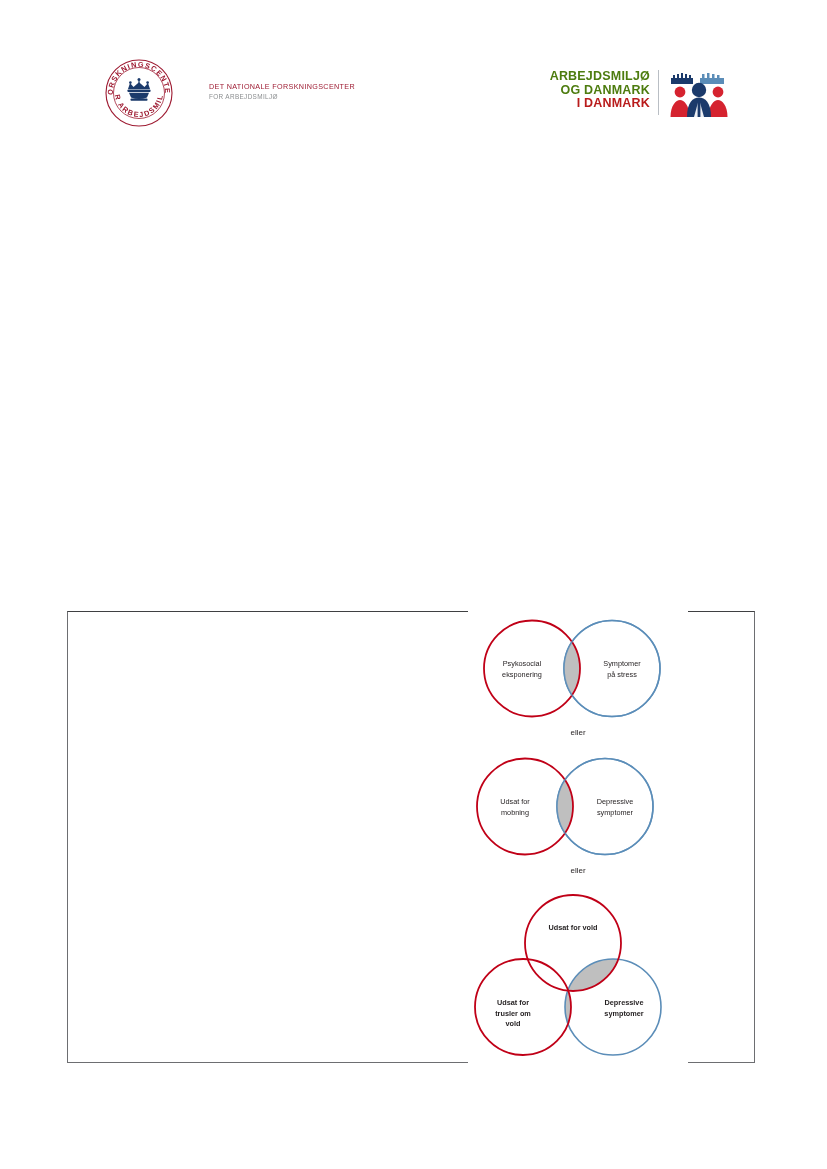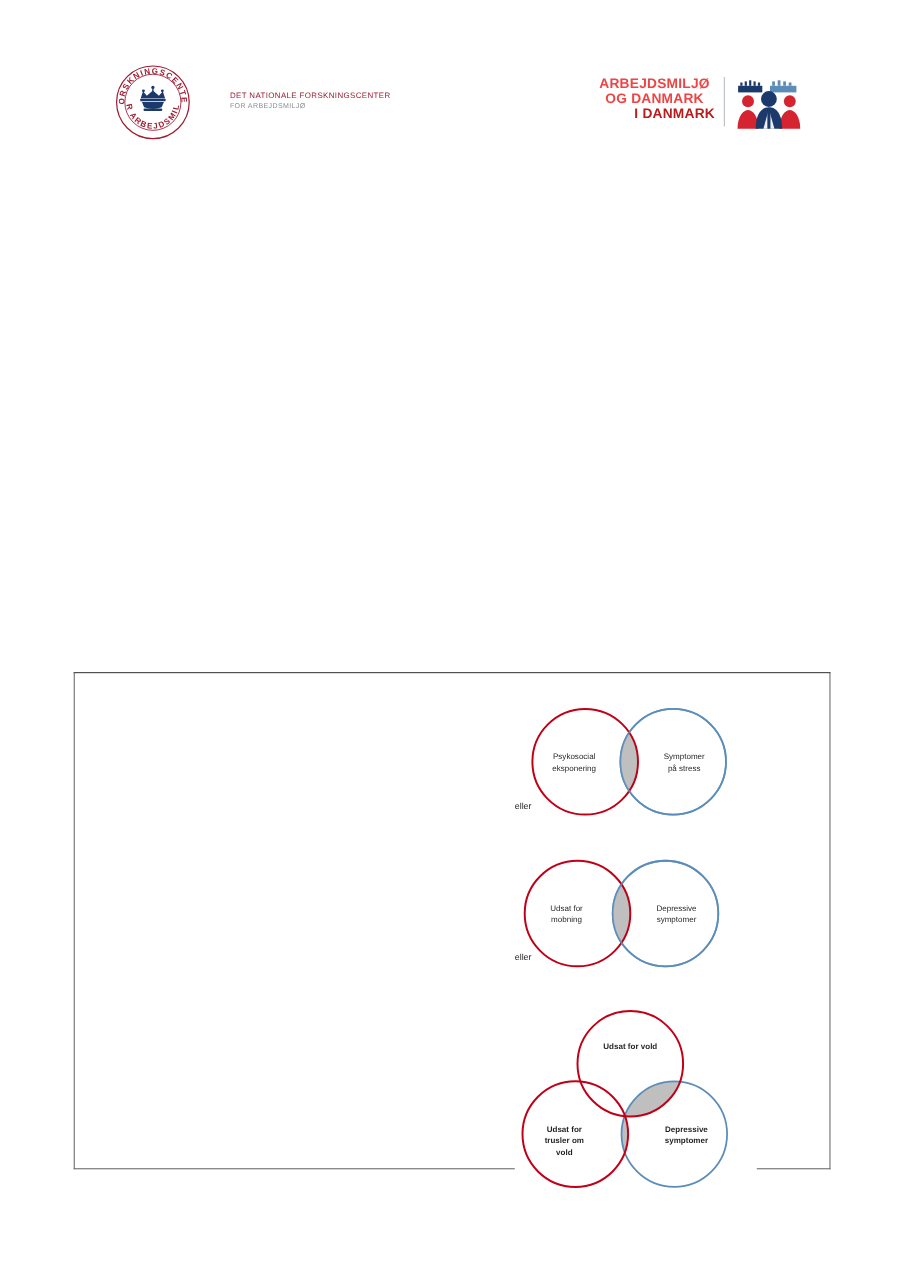--- a/index.html
+++ b/index.html
@@ -77,21 +77,21 @@
     width: 110px;
     text-align: right;
   }
   .ah-words div {
     font-size: 12.5px;
     font-weight: bold;
     line-height: 13.5px;
     letter-spacing: 0.2px;
     white-space: nowrap;
   }
-  .ah-words .w1, .ah-words .w2 { color: #ef4444; text-align: center; }
+  .ah-words .w1, .ah-words .w2 { color: #4d7c0f; }
   .ah-words .w3 { color: #b91c1c; }
   .ah-divider {
     position: absolute;
     left: 118px;
     top: 0;
     width: 1px;
     height: 45px;
     background: #b9bec4;
   }
   .ah-art {
@@ -119,36 +119,36 @@
     left: 0;
     top: 0;
     width: 400px;
     height: 100%;
   }
 
   
   .venn-panel {
     position: absolute;
     left: 468px;
-    top: 628px;
+    top: 604px;
     width: 220px;
     height: 460px;
     background: #ffffff;
   }
   .venn-block {
     position: absolute;
     left: 0;
     width: 220px;
   }
   .venn-block svg { display: block; }
 
   .eller {
     position: absolute;
     width: 220px;
-    text-align: left;
+    text-align: center;
     font-size: 8px;
     color: #231f20;
   }
   .eller-1 { top: 728px; left: 468px; }
   .eller-2 { top: 866px; left: 468px; }
 
   .venn-label {
     font-size: 7.3px;
     fill: #231f20;
     font-family: "Liberation Sans", sans-serif;

